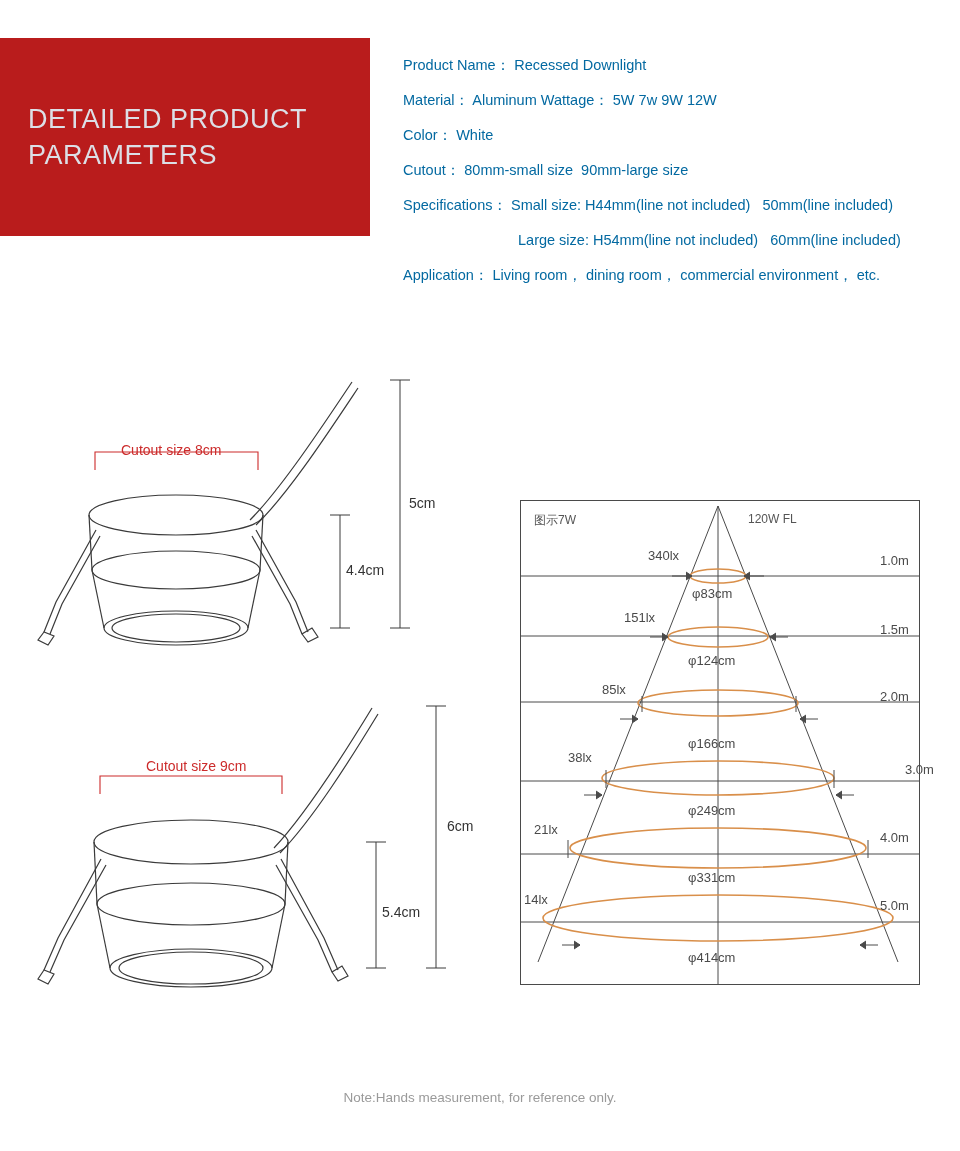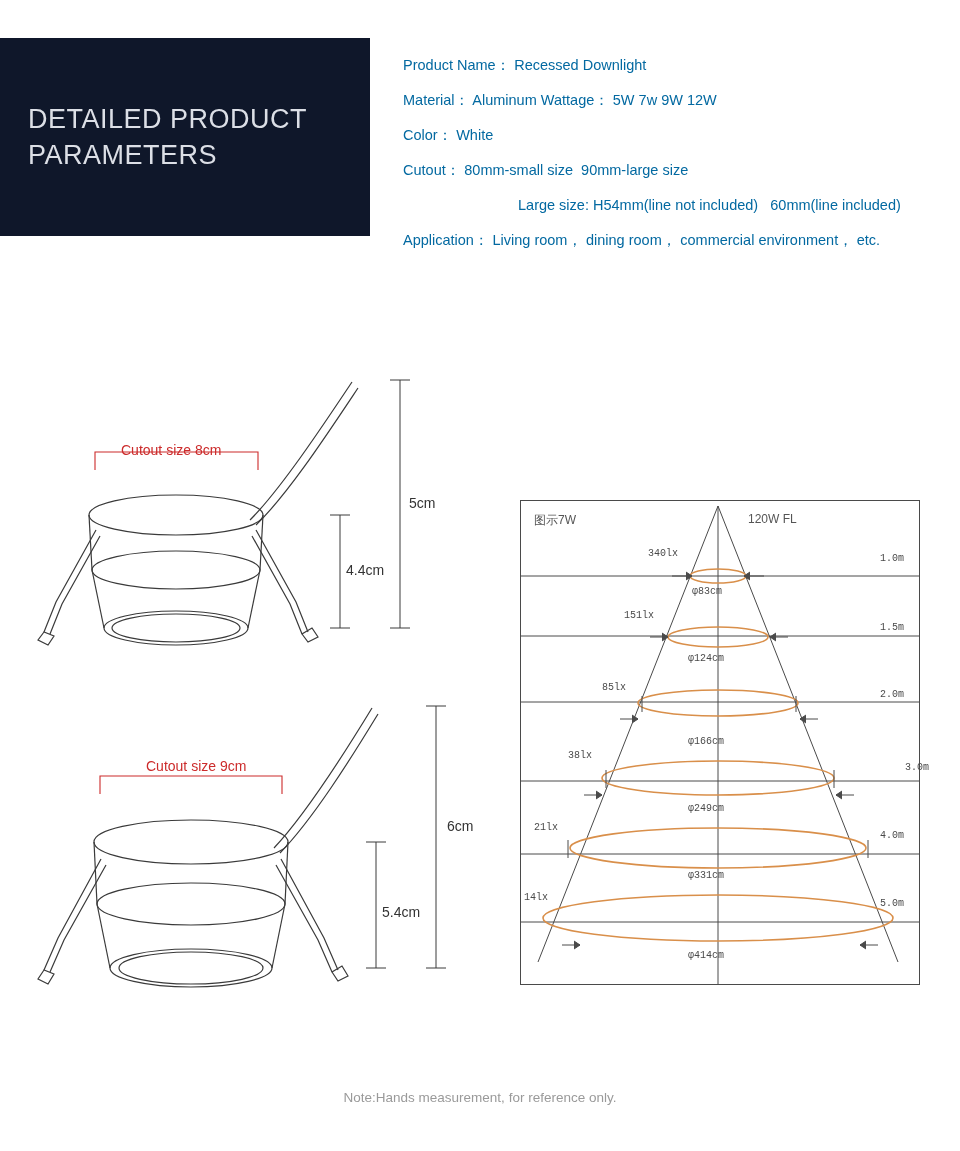--- a/index.html
+++ b/index.html
@@ -16,21 +16,21 @@
     overflow: hidden;
   }
 
   
   .banner {
     position: absolute;
     left: 0;
     top: 38px;
     width: 370px;
     height: 198px;
-    background: #0f172a;
+    background: #b91c1c;
     display: flex;
     align-items: center;
   }
   .banner-title {
     color: #dcdfe6;
     font-size: 27px;
     line-height: 36px;
     letter-spacing: 0.5px;
     padding: 0 0 0 28px;
     font-weight: 400;
@@ -78,24 +78,23 @@
   
   .beam {
     position: absolute;
     left: 520px;
     top: 500px;
     width: 400px;
     height: 594px;
   }
   .beam-txt {
     position: absolute;
-    font-size: 10px;
+    font-size: 13px;
     color: #4a4a4a;
     white-space: nowrap;
-    font-family: Liberation Mono, monospace;
   }
   .beam-hdr {
     position: absolute;
     font-size: 12px;
     color: #555;
     white-space: nowrap;
   }
 
   
   .note {
@@ -114,20 +113,21 @@
 <div class="banner">
   <div class="banner-title">DETAILED PRODUCT
 PARAMETERS</div>
 </div>
 
 <div class="specs">
   <div class="spec-row">Product Name： Recessed Downlight</div>
   <div class="spec-row">Material： Aluminum Wattage： 5W 7w 9W 12W</div>
   <div class="spec-row">Color： White</div>
   <div class="spec-row">Cutout： 80mm-small size  90mm-large size</div>
+  <div class="spec-row">Specifications： Small size: H44mm(line not included)   50mm(line included)</div>
   <div class="spec-row indent">Large size: H54mm(line not included)   60mm(line included)</div>
   <div class="spec-row">Application： Living room， dining room， commercial environment， etc.</div>
 </div>
 
 <div class="draw-area">
 
   <svg width="500" height="660" viewBox="0 0 500 660">
     <g fill="none" stroke="#3a3a3a" stroke-width="1.2">
 
       <path d="M95 100 L95 82 L258 82 L258 100" stroke="#cc2b2b" stroke-width="1.1"></path>

